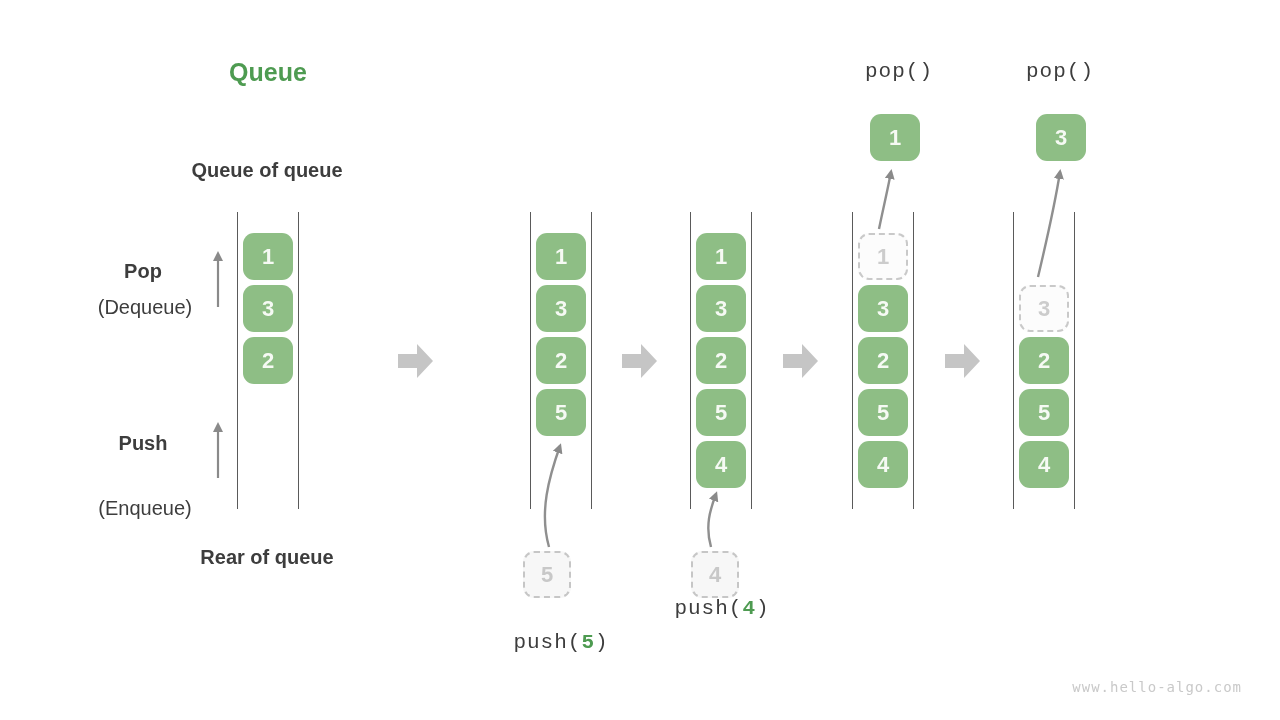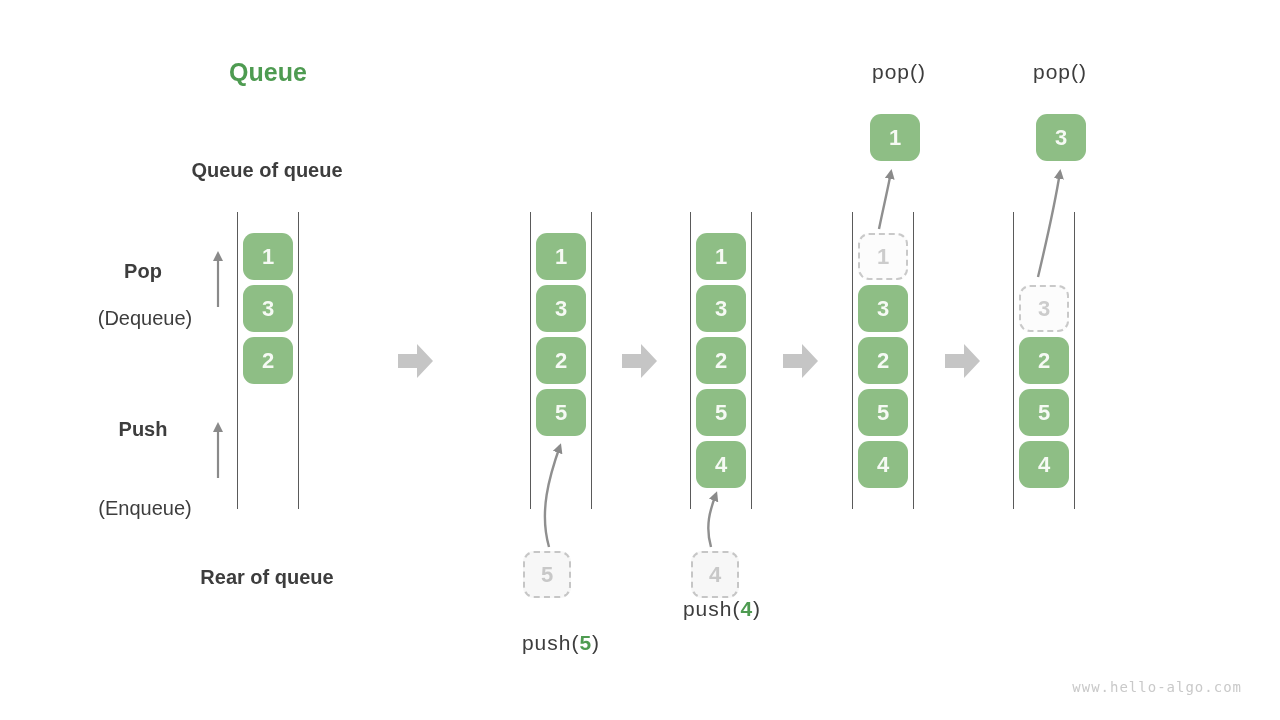--- a/index.html
+++ b/index.html
@@ -28,44 +28,44 @@
   }
   .ghost{
     background:#fcfcfc;border:2px dashed #c9c9c9;color:#cccccc;
   }
   .pending{
     background:#f7f7f7;border:2px dashed #c6c6c6;color:#c8c8c8;
     width:48px;height:47px;
   }
   .op-label{
     position:absolute;transform:translateX(-50%);
-    font-family:Liberation Sans, sans-serif;
+    font-family:Liberation Mono, monospace;
     font-size:21px;color:#3d3d3d;white-space:nowrap;letter-spacing:1px;
   }
   .op-label .arg{color:#4e9b51;font-weight:bold;}
   .arrows{position:absolute;left:0;top:0;pointer-events:none;}
   .watermark{
     position:absolute;right:38px;top:679px;
     font-family:"DejaVu Sans Mono", monospace;
     font-size:14px;color:#c9c9c9;letter-spacing:1px;margin-left:16px;
   }
 </style>
 </head>
 <body>
 
 <div class="stage">
 
   <div class="title" style="left:268px;top:58px">Queue</div>
 
   <div class="side-label bold" style="left:267px;top:159px">Queue of queue</div>
-  <div class="side-label bold" style="left:267px;top:566px">Rear of queue</div>
+  <div class="side-label bold" style="left:267px;top:546px">Rear of queue</div>
 
   <div class="side-label bold" style="left:143px;top:260px">Pop</div>
-  <div class="side-label" style="left:145px;top:307px">(Dequeue)</div>
-  <div class="side-label bold" style="left:143px;top:418px">Push</div>
+  <div class="side-label" style="left:145px;top:296px">(Dequeue)</div>
+  <div class="side-label bold" style="left:143px;top:432px">Push</div>
   <div class="side-label" style="left:145px;top:497px">(Enqueue)</div>
 
   <div class="op-label" style="left:899px;top:60px">pop()</div>
   <div class="op-label" style="left:1060px;top:60px">pop()</div>
 
   <div class="queue-col" style="left:237px"></div>
   <div class="qbox" style="left:243px;top:233px">1</div>
   <div class="qbox" style="left:243px;top:285px">3</div>
   <div class="qbox" style="left:243px;top:337px">2</div>
 

